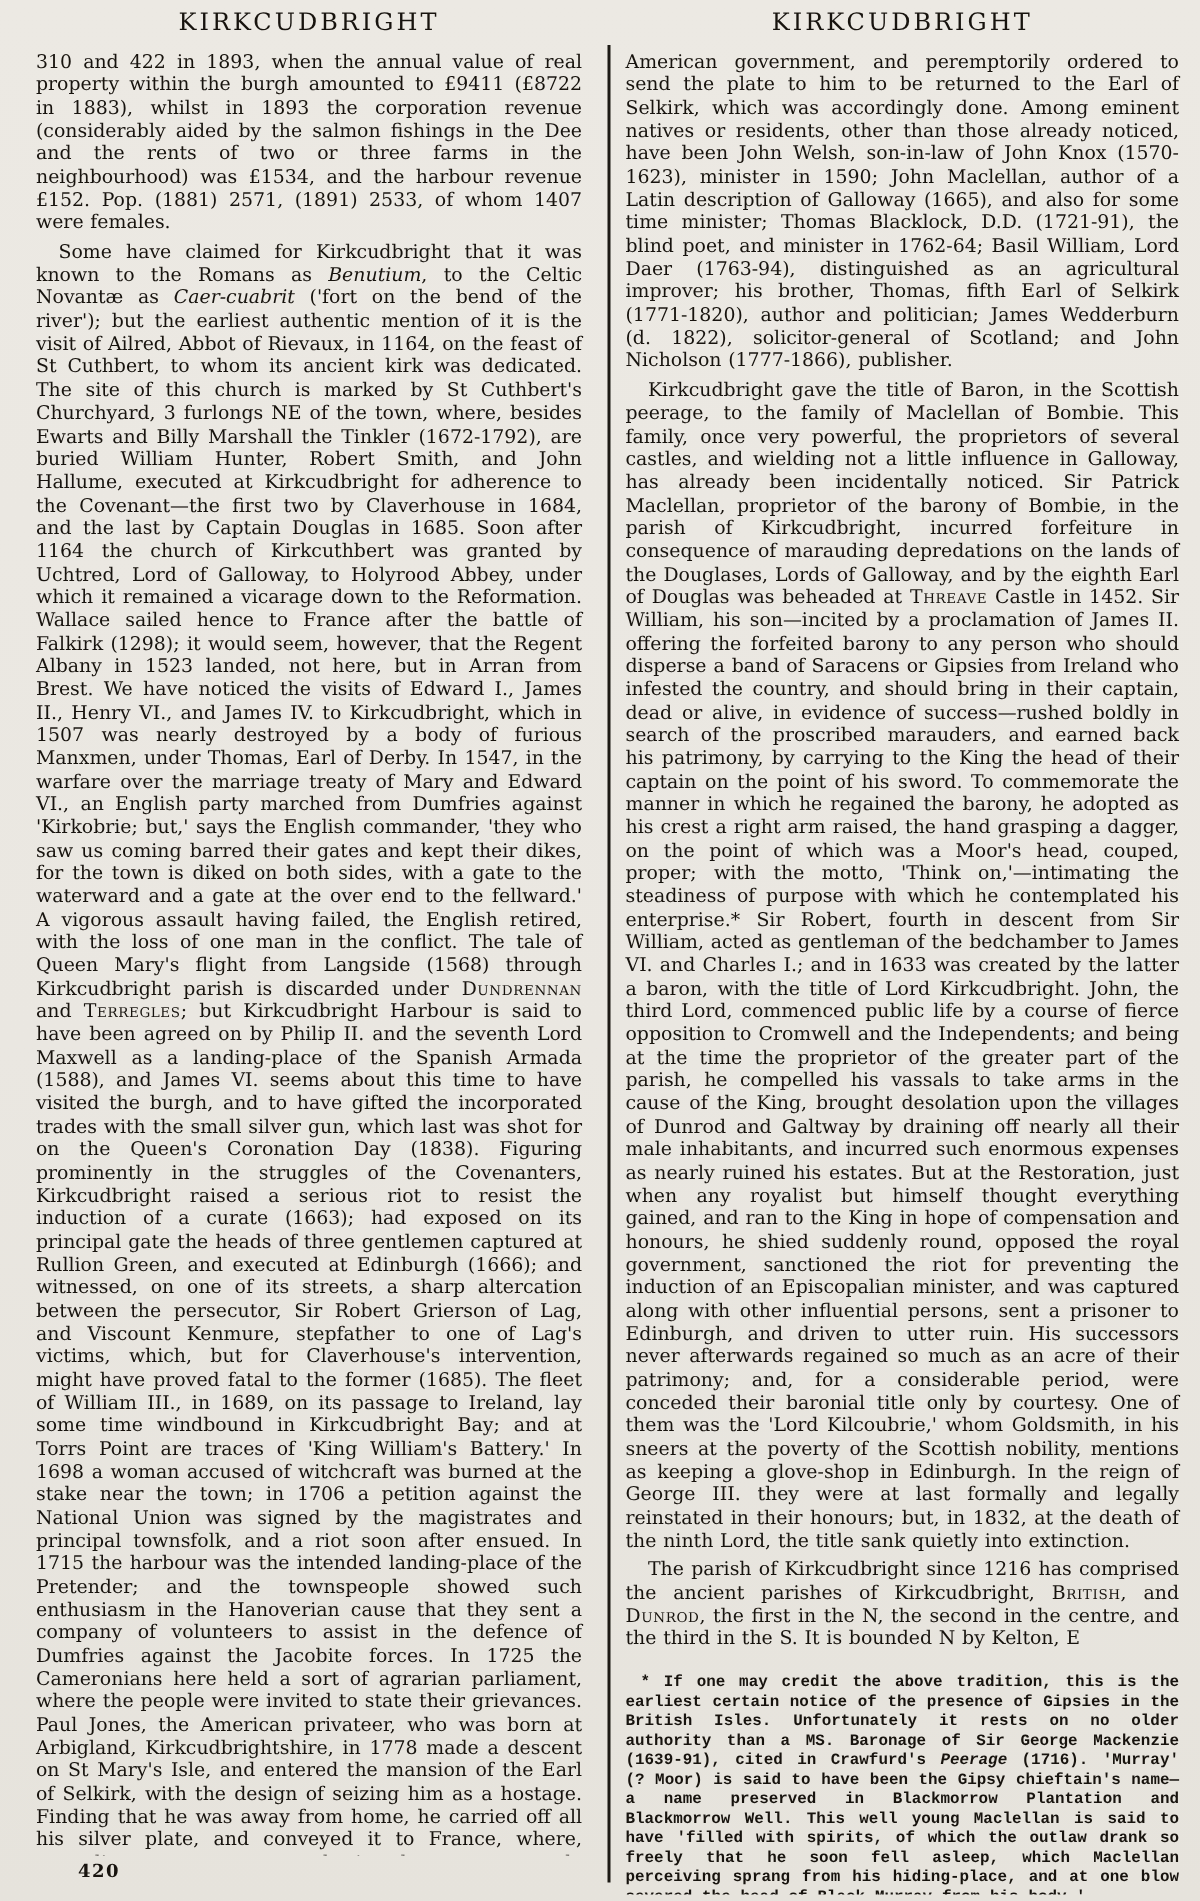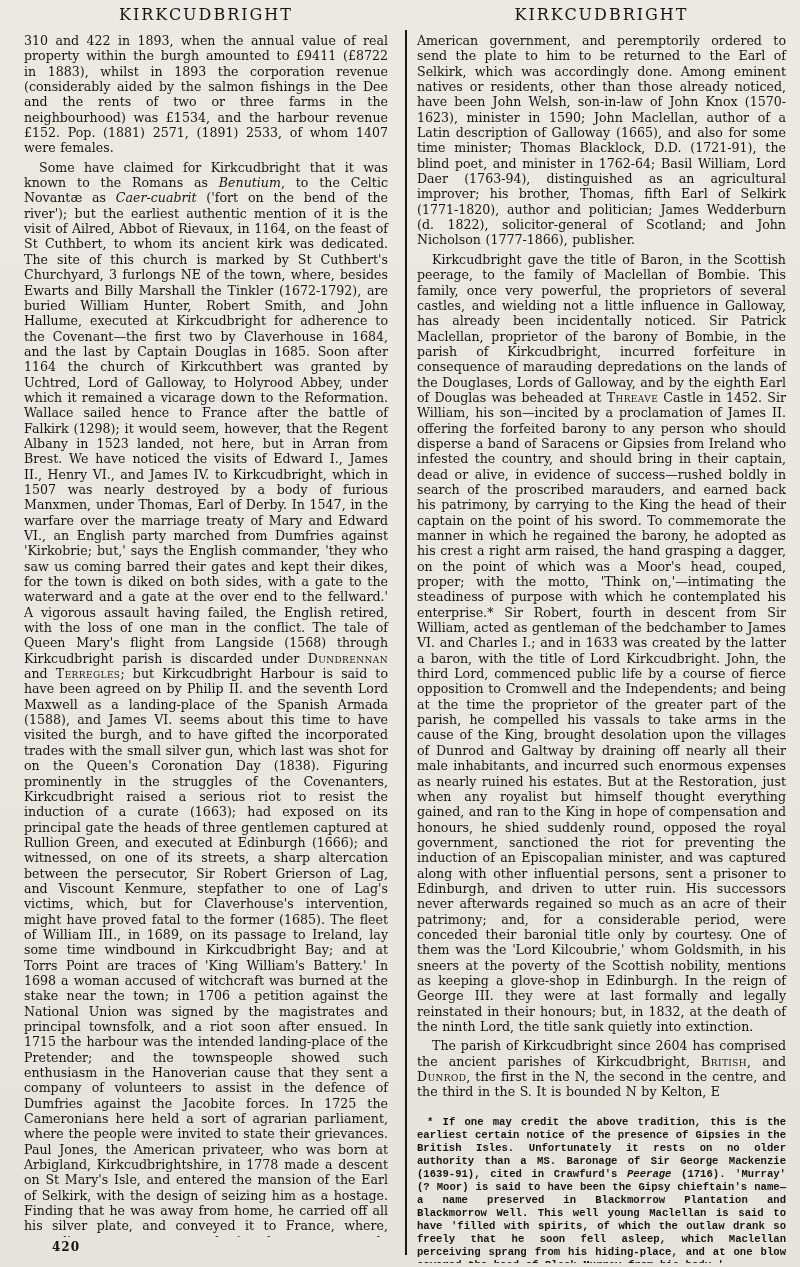--- a/index.html
+++ b/index.html
@@ -78,21 +78,21 @@
       </div>
   </div>
 
   <div class="divider"></div>
 
   <div class="column right">
     <h1 class="running-head">KIRKCUDBRIGHT</h1>
     <div>
         <p class="para"><span>American government, and peremptorily ordered to send the plate to him to be returned to the Earl of Selkirk, which was accordingly done.  Among eminent natives or residents, other than those already noticed, have been John Welsh, son-in-law of John Knox (1570-1623), minister in 1590; John Maclellan, author of a Latin description of Galloway (1665), and also for some time minister; Thomas Blacklock, D.D. (1721-91), the blind poet, and minister in 1762-64; Basil William, Lord Daer (1763-94), distinguished as an agricultural improver; his brother, Thomas, fifth Earl of Selkirk (1771-1820), author and politician; James Wedderburn (d. 1822), solicitor-general of Scotland; and John Nicholson (1777-1866), publisher.</span></p>
         <p class="para indent"><span>Kirkcudbright gave the title of Baron, in the Scottish peerage, to the family of Maclellan of Bombie. This family, once very powerful, the proprietors of several castles, and wielding not a little influence in Galloway, has already been incidentally noticed.  Sir Patrick Maclellan, proprietor of the barony of Bombie, in the parish of Kirkcudbright, incurred forfeiture in consequence of marauding depredations on the lands of the Douglases, Lords of Galloway, and by the eighth Earl of Douglas was beheaded at </span><span class="smallcaps">Threave</span><span> Castle in 1452.  Sir William, his son—incited by a proclamation of James II. offering the forfeited barony to any person who should disperse a band of Saracens or Gipsies from Ireland who infested the country, and should bring in their captain, dead or alive, in evidence of success—rushed boldly in search of the proscribed marauders, and earned back his patrimony, by carrying to the King the head of their captain on the point of his sword.  To commemorate the manner in which he regained the barony, he adopted as his crest a right arm raised, the hand grasping a dagger, on the point of which was a Moor's head, couped, proper; with the motto, 'Think on,'—intimating the steadiness of purpose with which he contemplated his enterprise.*  Sir Robert, fourth in descent from Sir William, acted as gentleman of the bedchamber to James VI. and Charles I.; and in 1633 was created by the latter a baron, with the title of Lord Kirkcudbright.  John, the third Lord, commenced public life by a course of fierce opposition to Cromwell and the Independents; and being at the time the proprietor of the greater part of the parish, he compelled his vassals to take arms in the cause of the King, brought desolation upon the villages of Dunrod and Galtway by draining off nearly all their male inhabitants, and incurred such enormous expenses as nearly ruined his estates.  But at the Restoration, just when any royalist but himself thought everything gained, and ran to the King in hope of compensation and honours, he shied suddenly round, opposed the royal government, sanctioned the riot for preventing the induction of an Episcopalian minister, and was captured along with other influential persons, sent a prisoner to Edinburgh, and driven to utter ruin.  His successors never afterwards regained so much as an acre of their patrimony; and, for a considerable period, were conceded their baronial title only by courtesy.  One of them was the 'Lord Kilcoubrie,' whom Goldsmith, in his sneers at the poverty of the Scottish nobility, mentions as keeping a glove-shop in Edinburgh.  In the reign of George III. they were at last formally and legally reinstated in their honours; but, in 1832, at the death of the ninth Lord, the title sank quietly into extinction.</span></p>
-        <p class="para indent"><span>The parish of Kirkcudbright since 2604 has comprised the ancient parishes of Kirkcudbright, </span><span class="smallcaps">British</span><span>, and </span><span class="smallcaps">Dunrod</span><span>, the first in the N, the second in the centre, and the third in the S.  It is bounded N by Kelton, E</span></p>
+        <p class="para indent"><span>The parish of Kirkcudbright since 1216 has comprised the ancient parishes of Kirkcudbright, </span><span class="smallcaps">British</span><span>, and </span><span class="smallcaps">Dunrod</span><span>, the first in the N, the second in the centre, and the third in the S.  It is bounded N by Kelton, E</span></p>
       </div>
     <div class="footnote">
         <p class="para indent"><span>* If one may credit the above tradition, this is the earliest certain notice of the presence of Gipsies in the British Isles.  Unfortunately it rests on no older authority than a MS. Baronage of Sir George Mackenzie (1639-91), cited in Crawfurd's </span><span class="italic">Peerage</span><span> (1716). 'Murray' (? Moor) is said to have been the Gipsy chieftain's name—a name preserved in Blackmorrow Plantation and Blackmorrow Well.  This well young Maclellan is said to have 'filled with spirits, of which the outlaw drank so freely that he soon fell asleep, which Maclellan perceiving sprang from his hiding-place, and at one blow severed the head of Black Murray from his body.'</span></p>
       </div>
   </div>
 
   <div class="page-number">420</div>
 
 </div>
 

